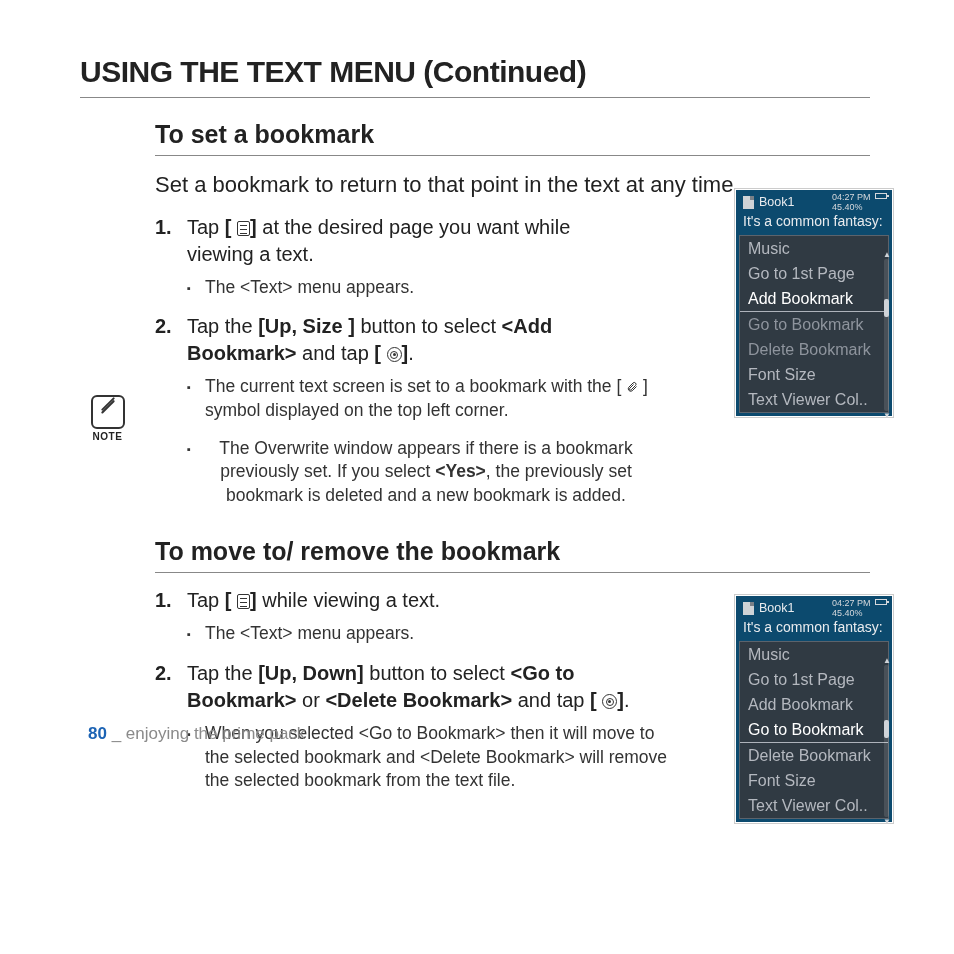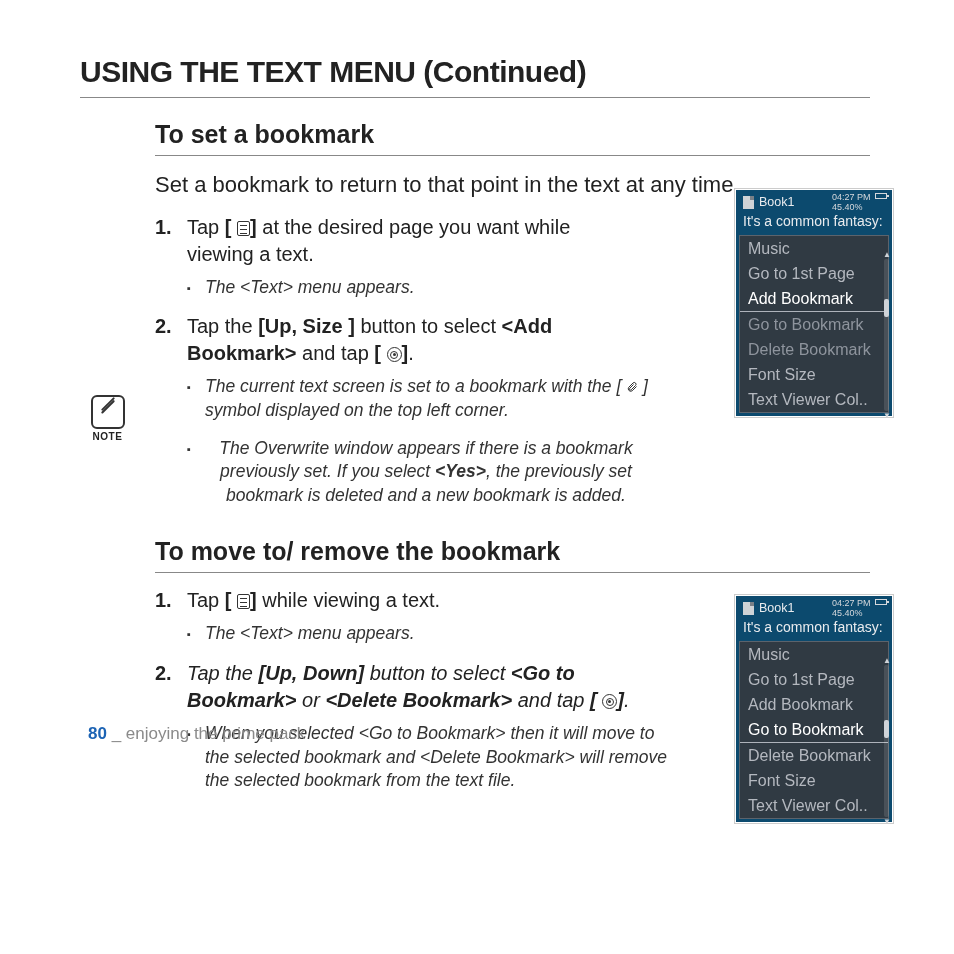--- a/index.html
+++ b/index.html
@@ -7,21 +7,21 @@
   .page { width: 954px; height: 776px; padding: 55px 84px 0 80px; position: relative; }
   .h1 { font-size: 30px; font-weight: 700; letter-spacing: -0.5px; border-bottom: 1px solid #888; padding-bottom: 8px; margin-bottom: 22px; }
   .body-col { margin-left: 75px; }
   .h2 { font-size: 25px; font-weight: 700; border-bottom: 1px solid #888; padding-bottom: 6px; margin-bottom: 14px; }
   .lead { font-size: 22px; margin-bottom: 14px; line-height: 1.35; }
   ol { list-style: none; }
   .step { display: flex; gap: 10px; margin-bottom: 8px; font-size: 20px; line-height: 1.35; }
   .step .num { font-weight: 700; min-width: 22px; }
   .step .txt { max-width: 430px; }
   .step .txt b { font-weight: 700; }
-  .sub { list-style: none; margin: 6px 0 14px 32px; font-style: italic; }
+  .sub { list-style: none; margin: 6px 0 14px 32px; }
   .sub li { position: relative; padding-left: 18px; font-size: 17.5px; line-height: 1.35; margin-bottom: 10px; color: #333; max-width: 500px; }
   .sub li::before { content:"▪"; font-size: 11px; position: absolute; left: 0; top: 5px; }
   .sub.wide li { max-width: 685px; }
   .inline-icon { display:inline-block; vertical-align: -2px; }
   .menu-icon { width:13px; height:15px; border:1.5px solid #333; border-radius:2px; position:relative; }
   .menu-icon::before { content:""; position:absolute; left:2px; right:2px; top:3px; border-top:1.5px solid #333; }
   .menu-icon::after { content:""; position:absolute; left:2px; right:2px; top:7px; border-top:1.5px solid #333; box-shadow:0 4px 0 #333; }
   .target-icon { width:15px; height:15px; border:1.5px solid #333; border-radius:50%; position:relative; }
   .target-icon::before { content:""; position:absolute; inset:2.5px; border:1.5px solid #333; border-radius:50%; }
   .target-icon::after { content:""; position:absolute; left:50%; top:50%; width:3px; height:3px; margin:-1.5px 0 0 -1.5px; background:#333; border-radius:50%; }
@@ -119,21 +119,21 @@
           </span>
         </li>
       </ol>
       <ul class="sub">
           <li>The &lt;Text&gt; menu appears.</li>
         </ul>
 
       <ol>
         <li class="step">
           <span class="num">2.</span>
-          <span class="txt" style="max-width:490px;font-style:italic;">
+          <span class="txt" style="max-width:490px;">
             <span>Tap the </span><b>[Up, Down]</b><span> button to select </span><b>&lt;Go to Bookmark&gt;</b><span> or </span><b>&lt;Delete Bookmark&gt;</b><span> and tap </span><b><span>[</span> <span class="inline-icon target-icon"></span><span>]</span></b><span>.</span>
           </span>
         </li>
       </ol>
       <ul class="sub">
           <li style="max-width:490px;">When you selected &lt;Go to Bookmark&gt; then it will move to the selected bookmark and &lt;Delete Bookmark&gt; will remove the selected bookmark from the text file.</li>
         </ul>
     </div>
   </div>
 

